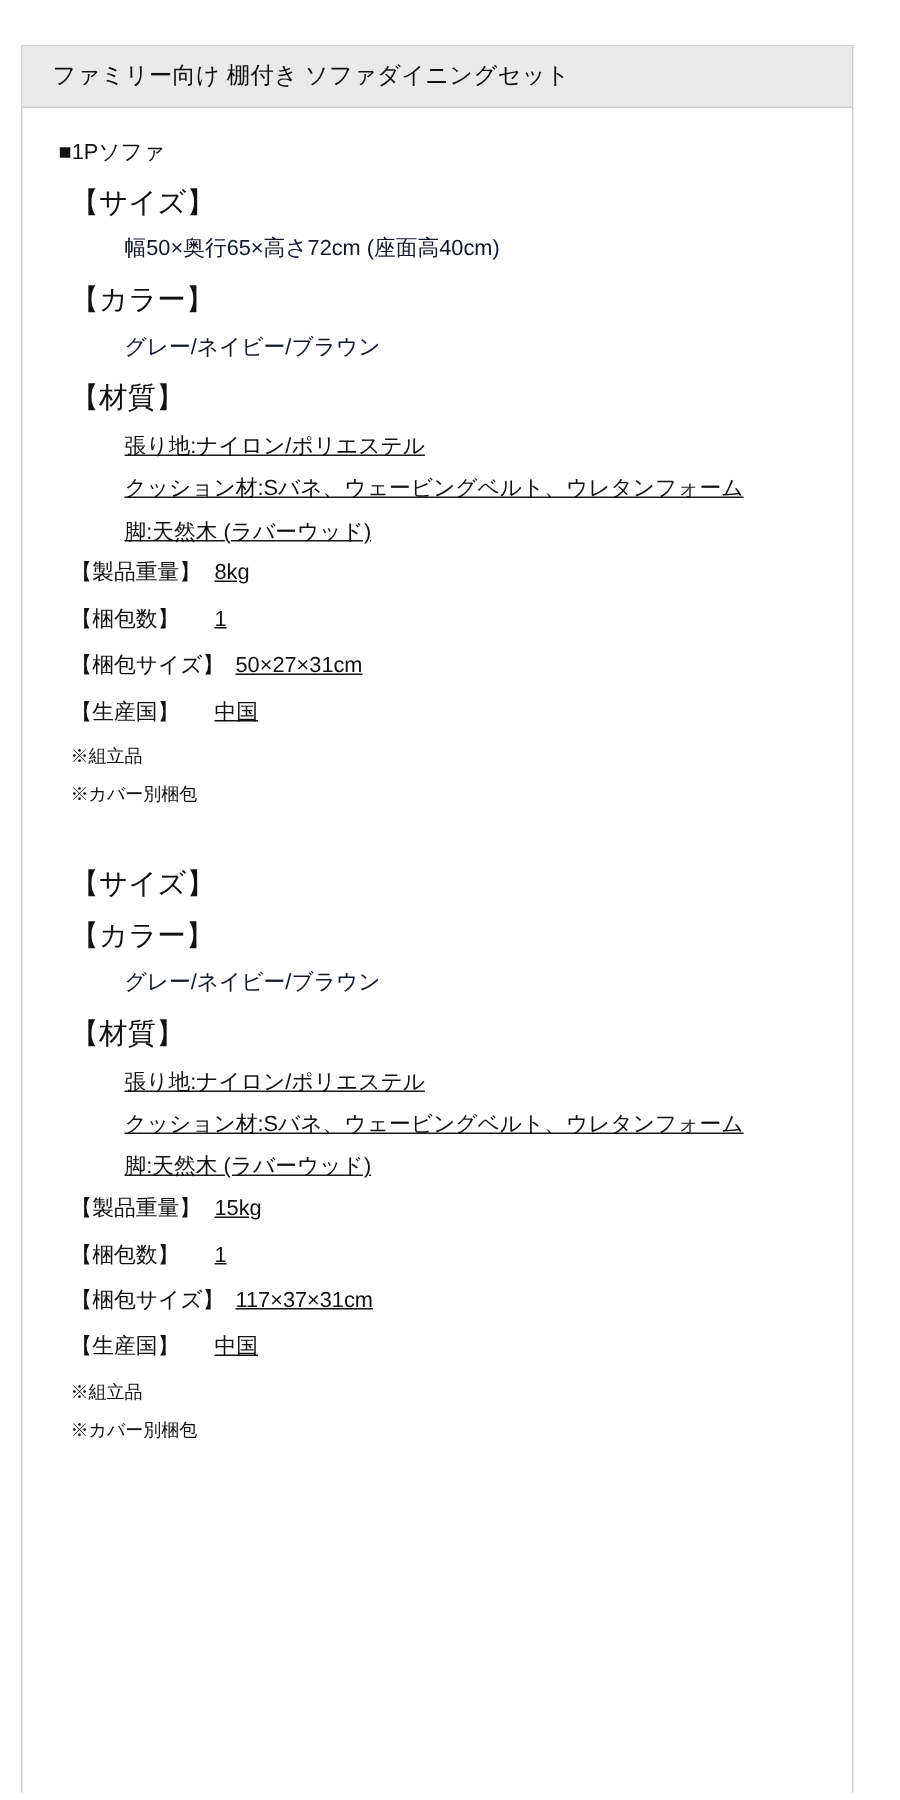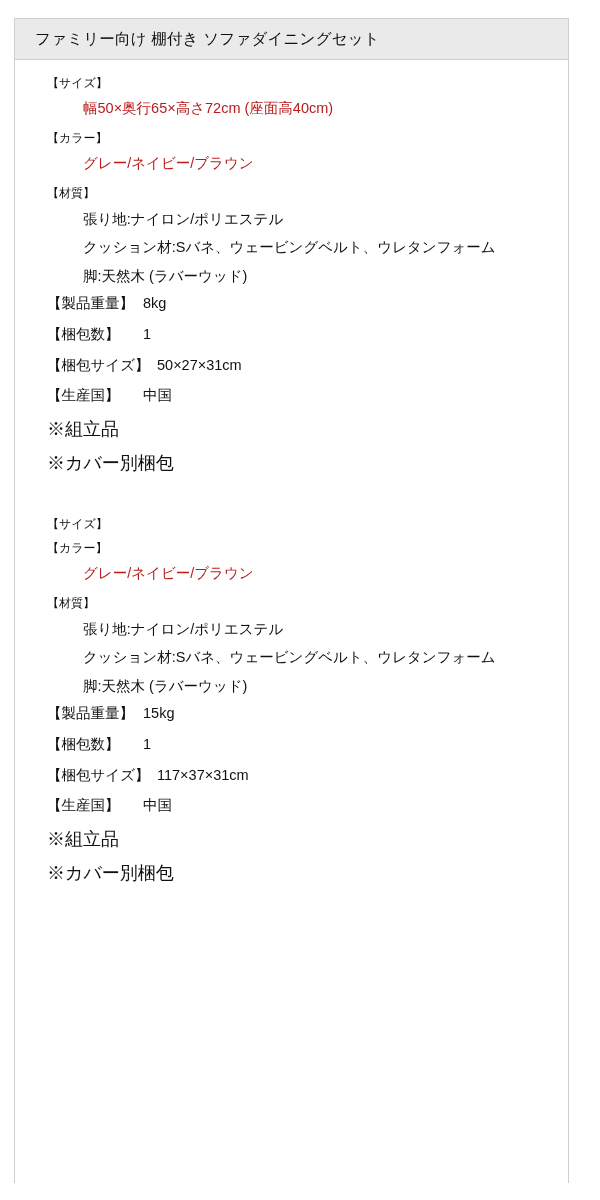--- a/index.html
+++ b/index.html
@@ -15,20 +15,21 @@
     -webkit-font-smoothing: antialiased;
   }
 
   .spec-sheet {
     width: 600px;
     height: 979px;
     box-sizing: border-box;
     padding: 18px 31px 0 14px;
     background: #ffffff;
     position: relative;
+    margin-top: 12px;
   }
 
   .sheet-frame {
     border: 1px solid #cfcfcf;
     border-bottom: none;
     background: #ffffff;
     height: 1165px;
     box-sizing: border-box;
   }
 
@@ -51,64 +52,66 @@
   }
 
   .product-heading {
     font-size: 14.5px;
     line-height: 1.5;
     margin: 6px 0 8px 6px;
     color: #111111;
   }
 
   .field-label {
-    font-size: 12px;
+    font-size: 19px;
     line-height: 1.5;
     margin: 0 0 6px 14px;
     color: #111111;
   }
 
   .field-value {
     font-size: 14.5px;
     line-height: 1.5;
     margin: 0 0 9px 50px;
-    color: #b91c1c;
+    color: #0f172a;
   }
 
   .field-row {
     display: flex;
     align-items: center;
     margin: 0 0 9px 14px;
     font-size: 14.5px;
     line-height: 1.5;
     color: #111111;
   }
   .field-row .lbl {
     min-width: 96px;
     display: inline-block;
   }
   .field-row .val {
     display: inline-block;
+    text-decoration: underline;
   }
   .field-row.wide .lbl {
     min-width: 110px;
   }
 
   .multi-value {
     margin-left: 50px;
+    text-decoration: underline;
   }
   .multi-value div {
     font-size: 14.5px;
     line-height: 1.55;
     margin-bottom: 6px;
     color: #111111;
   }
 
   .note {
-    font-size: 18px;
+    font-size: 12px;
     line-height: 1.5;
     margin: 0 0 7px 14px;
     color: #111111;
   }
 
   .block-gap {
     height: 30px;
   }
 
   .tail-gap {
@@ -119,20 +122,21 @@
 <body>
 
 <div class="spec-sheet">
   <div class="sheet-frame">
 
     <div class="sheet-title">ファミリー向け 棚付き ソファダイニングセット</div>
 
     <div class="sheet-body">
 
       <div class="product-block">
+        <div class="product-heading">■1Pソファ</div>
 
         <div class="field-label">【サイズ】</div>
         <div class="field-value">幅50×奥行65×高さ72cm (座面高40cm)</div>
 
         <div class="field-label">【カラー】</div>
         <div class="field-value">グレー/ネイビー/ブラウン</div>
 
         <div class="field-label">【材質】</div>
         <div class="multi-value">
           <div>張り地:ナイロン/ポリエステル</div>

